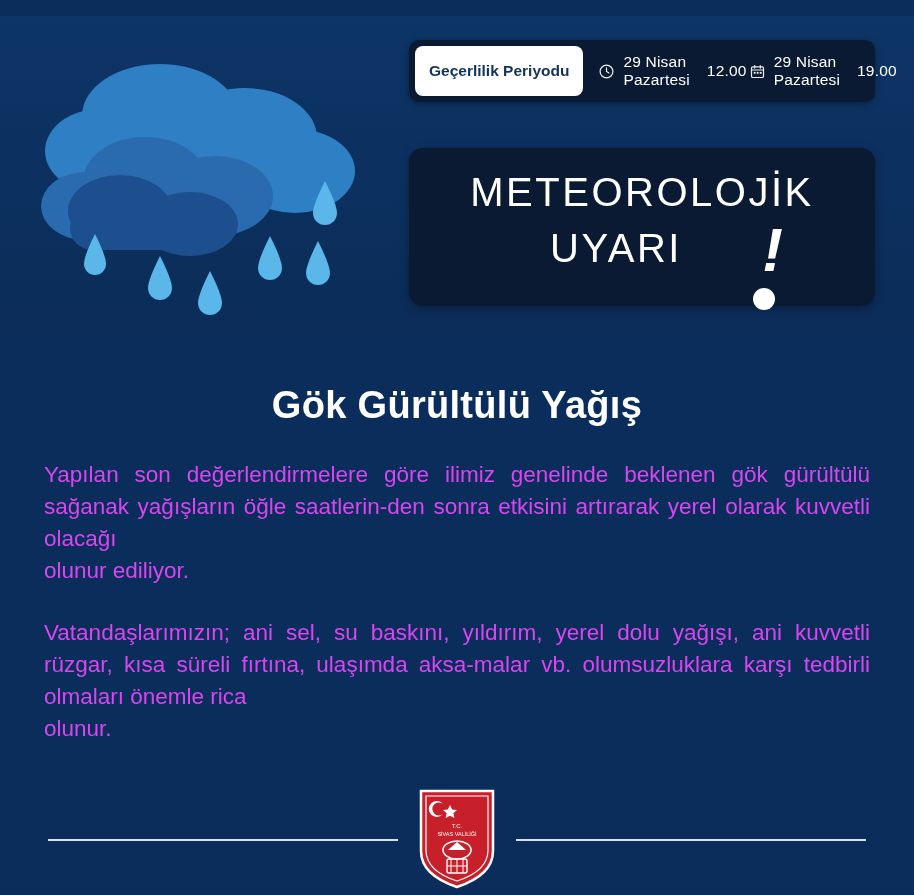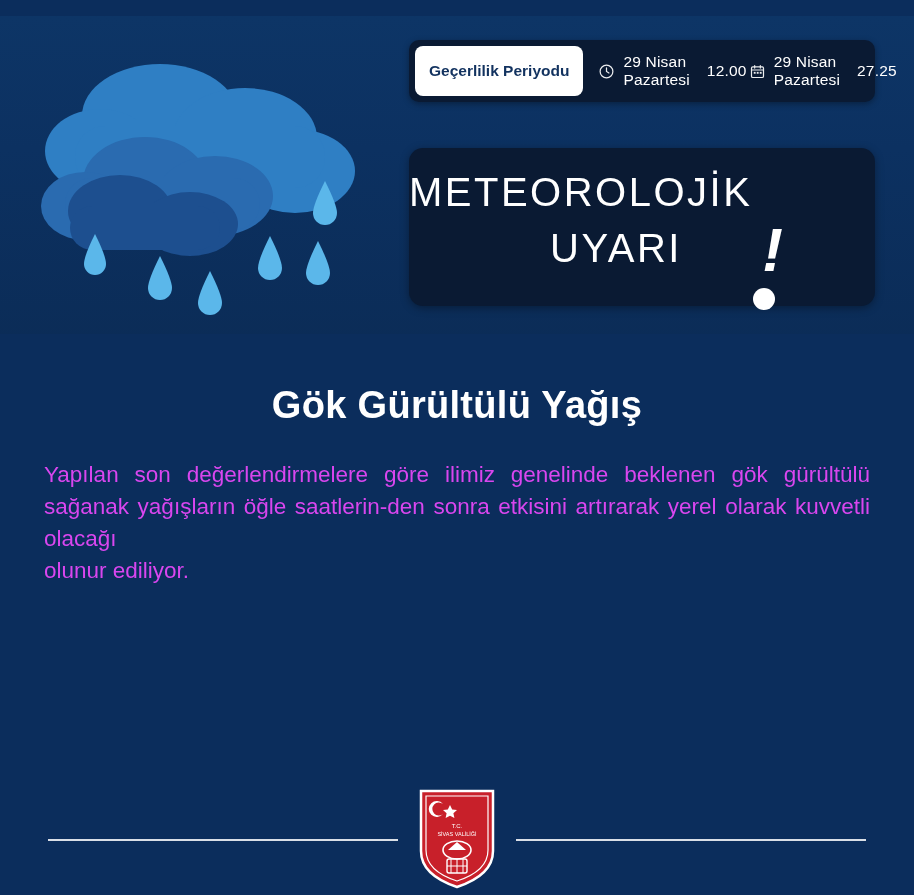--- a/index.html
+++ b/index.html
@@ -67,21 +67,21 @@
   .warn-panel {
     position: absolute;
     left: 409px; top: 132px;
     width: 466px; height: 158px;
     background: #0a1a33;
     border-radius: 14px;
     box-shadow: 0 2px 8px rgba(0,0,0,.35);
   }
   .warn-l1 {
     position: absolute; left: 0; top: 22px; width: 100%;
-    text-align: left;
+    text-align: center;
     color: #ffffff;
     font-size: 40px;
     letter-spacing: 2.5px;
     font-weight: 300;
   }
   .warn-l2 {
     position: absolute; left: 0; top: 78px; width: 100%;
     text-align: center;
     color: #ffffff;
     font-size: 40px;
@@ -190,41 +190,45 @@
         </div>
         <div class="vrow">
           <svg class="vicon" viewBox="0 0 16 16" xmlns="http://www.w3.org/2000/svg">
             <rect x="1.6" y="3" width="12.8" height="11.4" rx="1.4" fill="none" stroke="#ffffff" stroke-width="1.3"></rect>
             <path d="M1.6 6.4h12.8M5 1.8v2.6M11 1.8v2.6" stroke="#ffffff" stroke-width="1.3" stroke-linecap="round"></path>
             <rect x="4" y="8.4" width="2" height="2" fill="#ffffff"></rect>
             <rect x="7.2" y="8.4" width="2" height="2" fill="#ffffff"></rect>
             <rect x="10.4" y="8.4" width="2" height="2" fill="#ffffff"></rect>
           </svg>
           <span class="vdate">29 Nisan Pazartesi</span>
-          <span class="vtime">27.25</span>
+          <span class="vtime">19.00</span>
         </div>
       </div>
     </div>
 
     <div class="warn-panel">
       <div class="warn-l1">METEOROLOJİK</div>
       <div class="warn-l2">UYARI</div>
       <div class="excl">!</div>
       <div class="excl-dot"></div>
     </div>
   </div>
 
   <div class="body-wrap">
     <div class="headline">Gök Gürültülü Yağış</div>
 
     <div class="para p1">
       <span>Yapılan son değerlendirmelere göre ilimiz genelinde beklenen gök gürültülü sağanak yağışların öğle saatlerin-den sonra etkisini artırarak yerel olarak kuvvetli olacağı</span>
       <div class="lastline">olunur ediliyor.</div>
     </div>
 
+    <div class="para p2">
+      <span>Vatandaşlarımızın; ani sel, su baskını, yıldırım, yerel dolu yağışı, ani kuvvetli rüzgar, kısa süreli fırtına, ulaşımda aksa-malar vb. olumsuzluklara karşı tedbirli olmaları önemle rica</span>
+      <div class="lastline">olunur.</div>
+    </div>
 
     <div class="footer">
       <div class="rule left"></div>
       <div class="rule right"></div>
       <svg class="crest" viewBox="0 0 80 104" xmlns="http://www.w3.org/2000/svg">
         <path d="M4 4 h72 v60 q0 24 -36 36 Q4 88 4 64 Z" fill="#c8202a" stroke="#ffffff" stroke-width="2.5"></path>
         <path d="M9 9 h62 v54 q0 21 -31 31 Q9 84 9 63 Z" fill="none" stroke="#ffffff" stroke-width="1.2"></path>
         <path d="M26 17 a8 8 0 1 0 0 10 a6.5 6.5 0 1 1 0 -10z" fill="#ffffff"></path>
         <path d="M33 18 l2.2 4.4 4.8 .6 -3.6 3.3 1 4.8 -4.4 -2.4 -4.4 2.4 1 -4.8 -3.6 -3.3 4.8 -.6z" fill="#ffffff"></path>
         <text x="40" y="41" text-anchor="middle" font-family="Liberation Sans, sans-serif" font-size="6" fill="#ffffff">T.C.</text>

